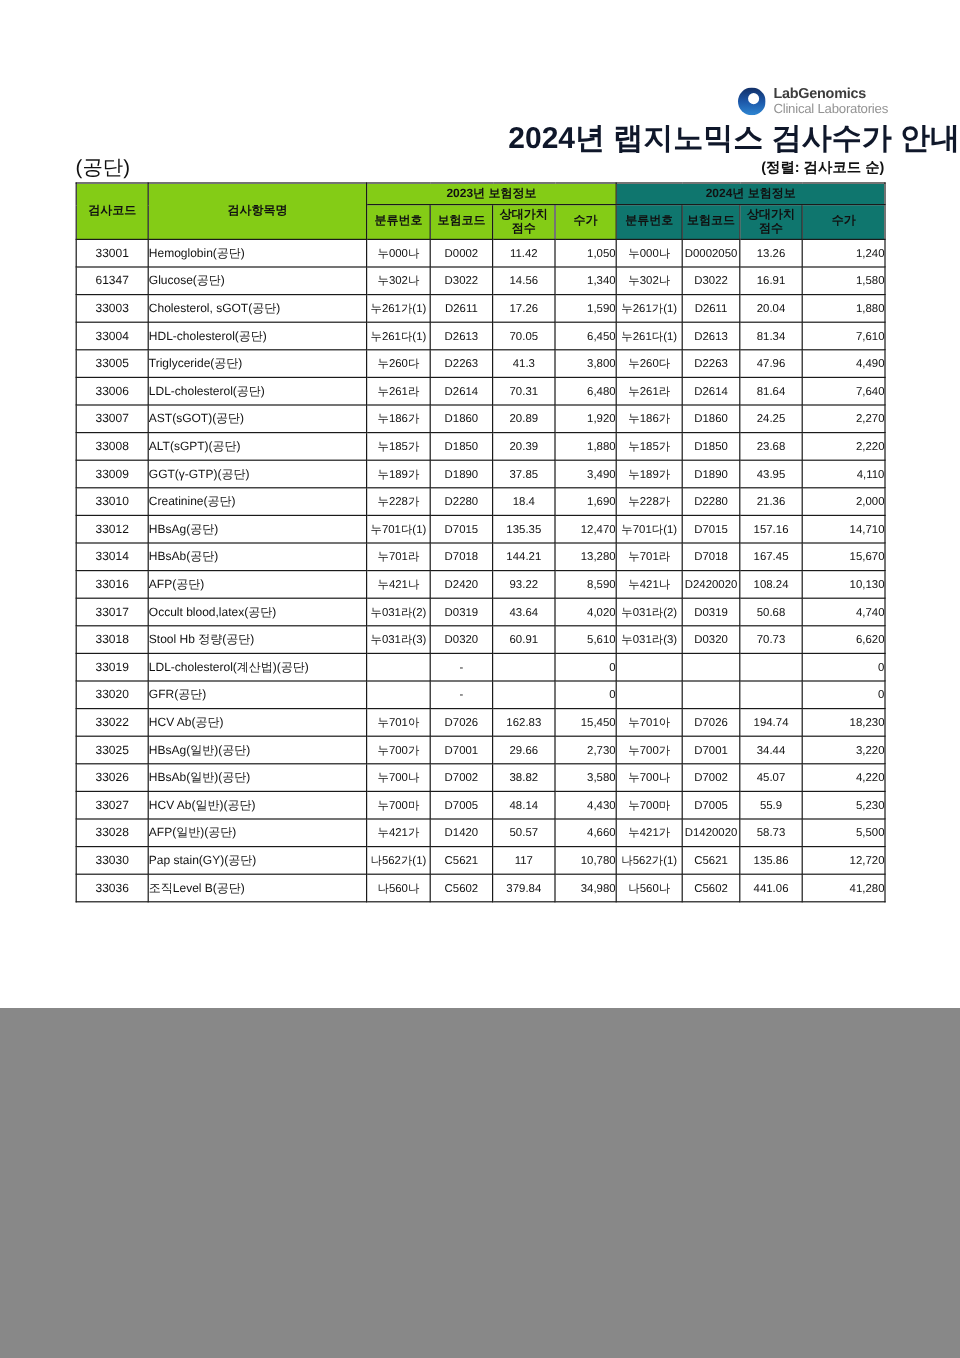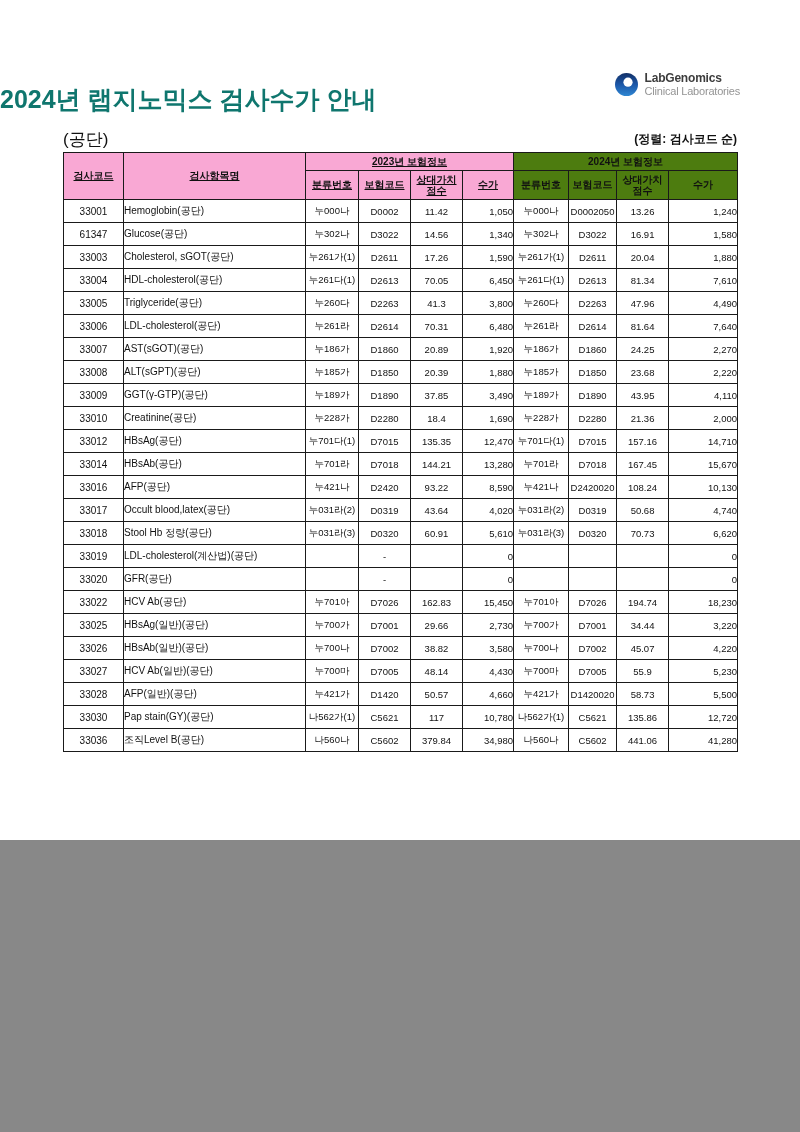--- a/index.html
+++ b/index.html
@@ -19,29 +19,29 @@
     right: 60px;
     display: flex;
     align-items: center;
     gap: 7px;
   }
   .logo-text { line-height: 1.1; }
   .logo-name { font-size: 12px; font-weight: bold; color: #3d3d3d; letter-spacing: -0.2px; }
   .logo-sub  { font-size: 11px; color: #949494; letter-spacing: -0.2px; }
   .title {
     position: absolute;
-    top: 83px;
+    top: 98px;
     left: 0;
     width: 100%;
     margin: 0;
-    text-align: left;
+    text-align: right;
     font-size: 25px;
     font-weight: bold;
     letter-spacing: 0px;
-    color: #0f766e;
+    color: #0f172a;
   }
   .subhead-row {
     position: absolute;
     top: 128px;
     left: 63px;
     width: 674px;
     display: flex;
     justify-content: space-between;
     align-items: flex-end;
   }
@@ -64,22 +64,22 @@
     white-space: nowrap;
   }
   table.fee thead th {
     font-weight: bold;
     text-align: center;
     white-space: pre-line;
     line-height: 1.15;
   }
   tr.h-group th { height: 17px; font-size: 10px; }
   tr.h-sub th   { height: 28px; font-size: 10px; }
-  .bg-gray { background: #f9a8d4; text-decoration: underline; }
-  .bg-blue { background: #4d7c0f; }
+  .bg-gray { background: #84cc16; }
+  .bg-blue { background: #0f766e; }
   table.fee tbody tr { height: 23px; }
   td.c-code { text-align: center; font-size: 10px; }
   td.c-name { text-align: left; padding-left: 4px; font-size: 10px; }
   td.c-cat  { text-align: center; font-size: 9.5px; }
   td.c-ins  { text-align: center; font-size: 9.5px; }
   td.c-score{ text-align: center; font-size: 9.5px; }
   td.c-fee  { text-align: right; padding-right: 4px; font-size: 9.5px; }
 </style>
 </head>
 <body>

